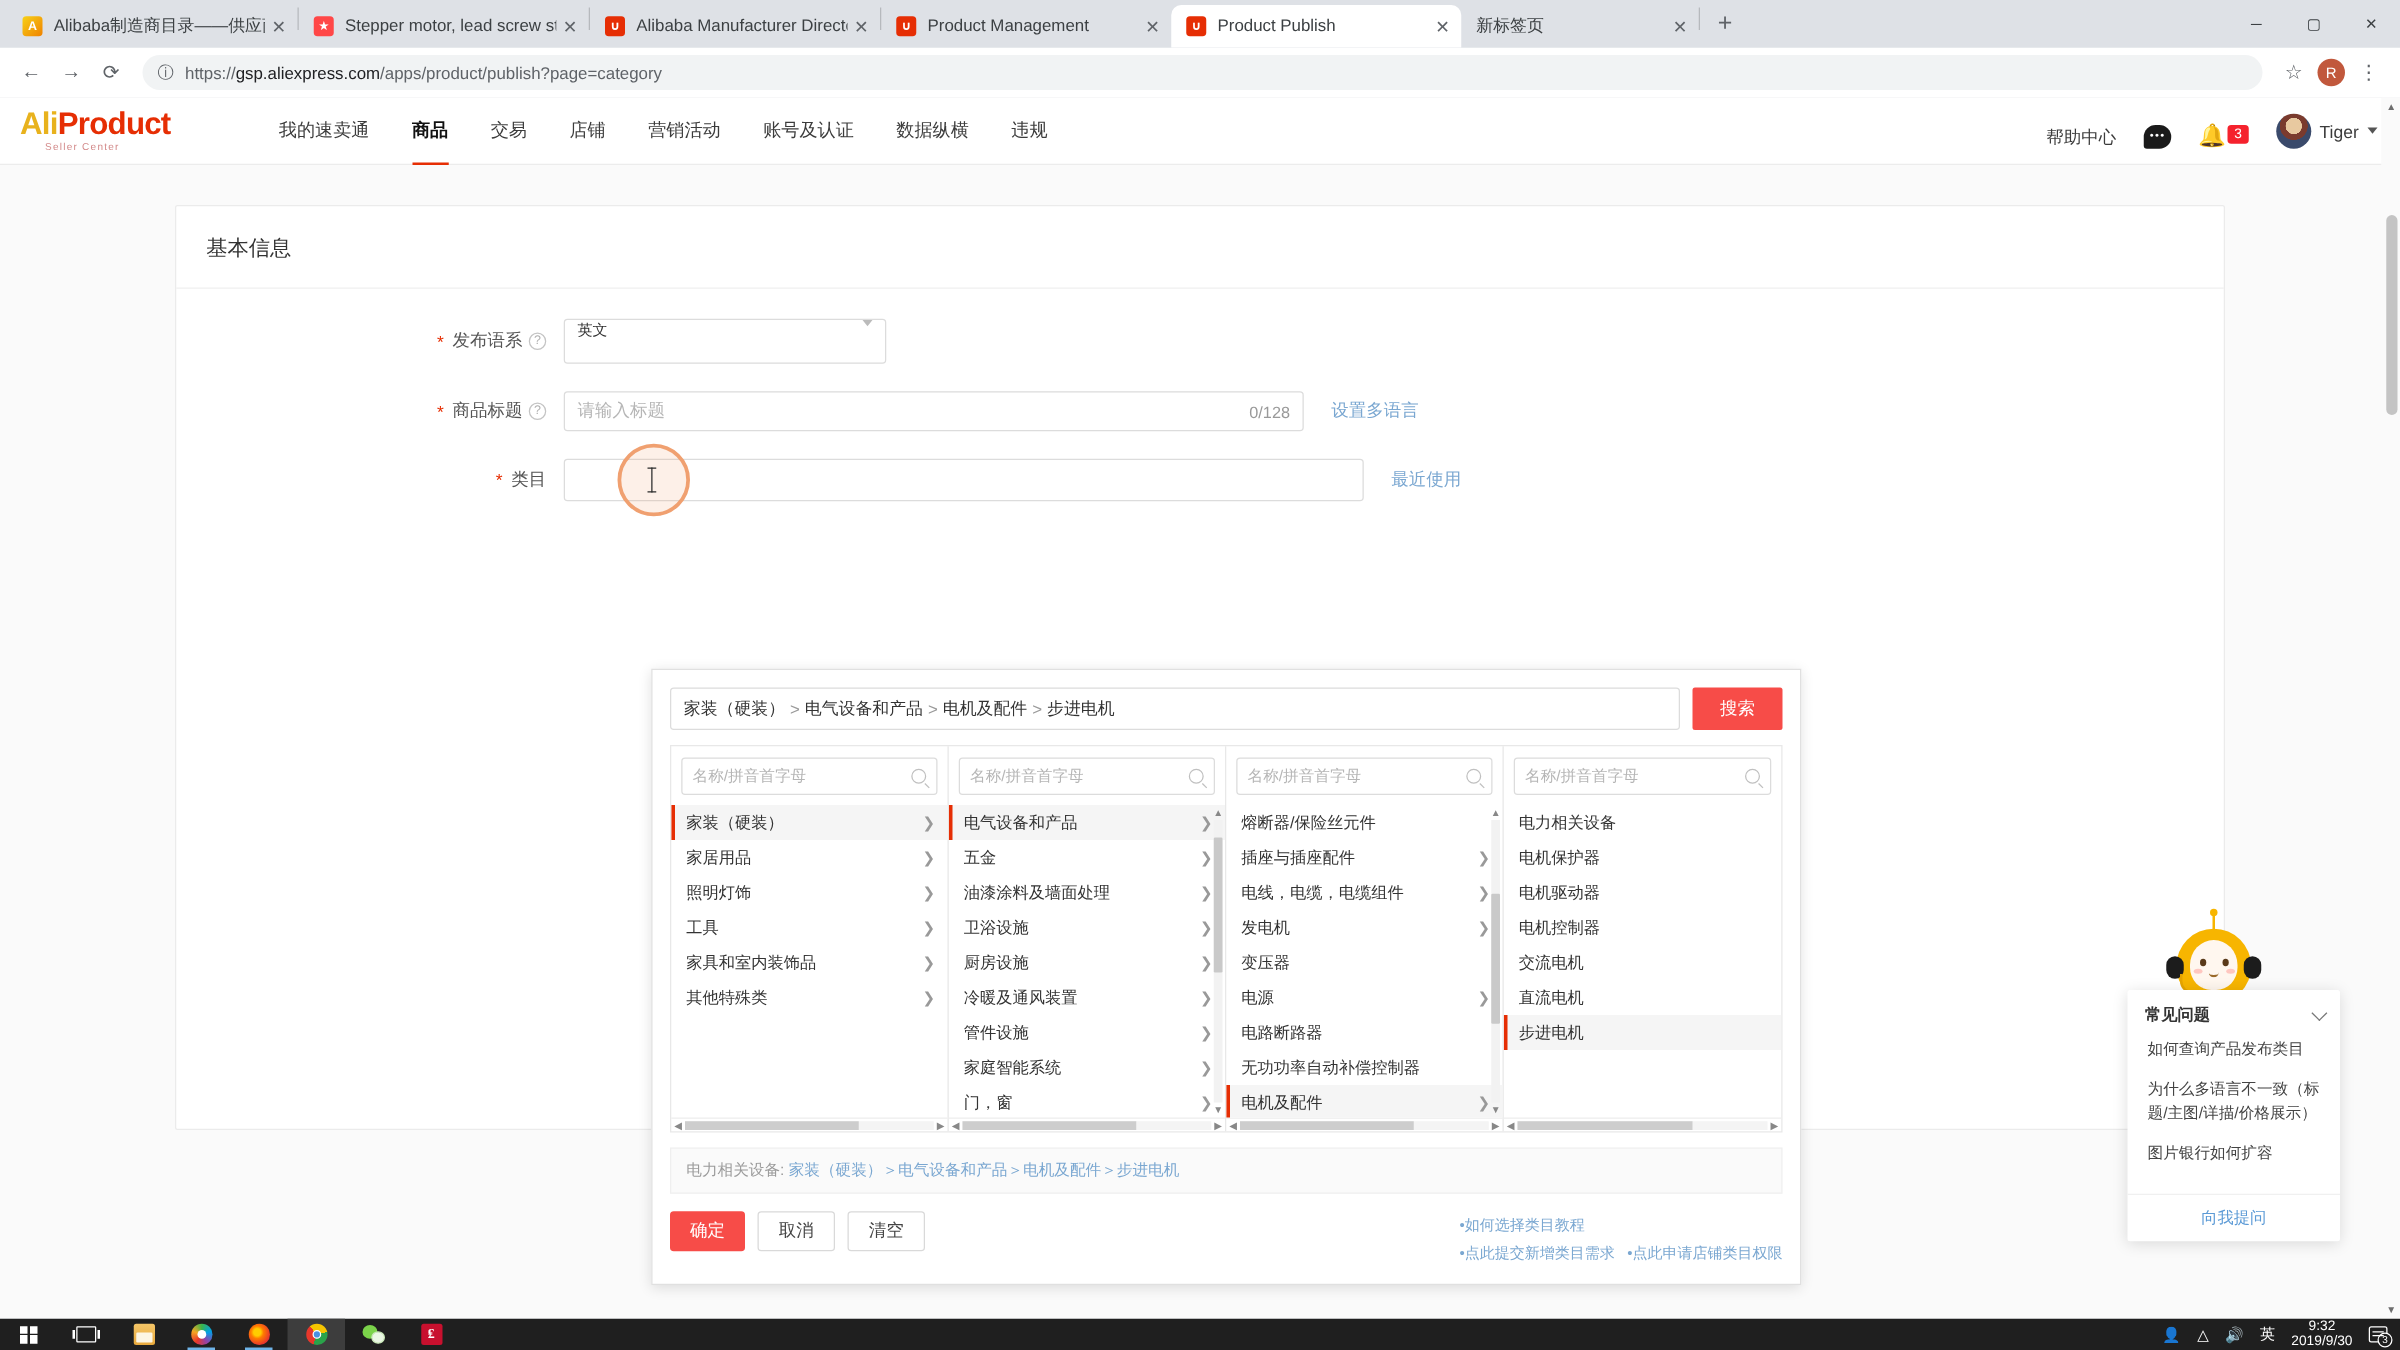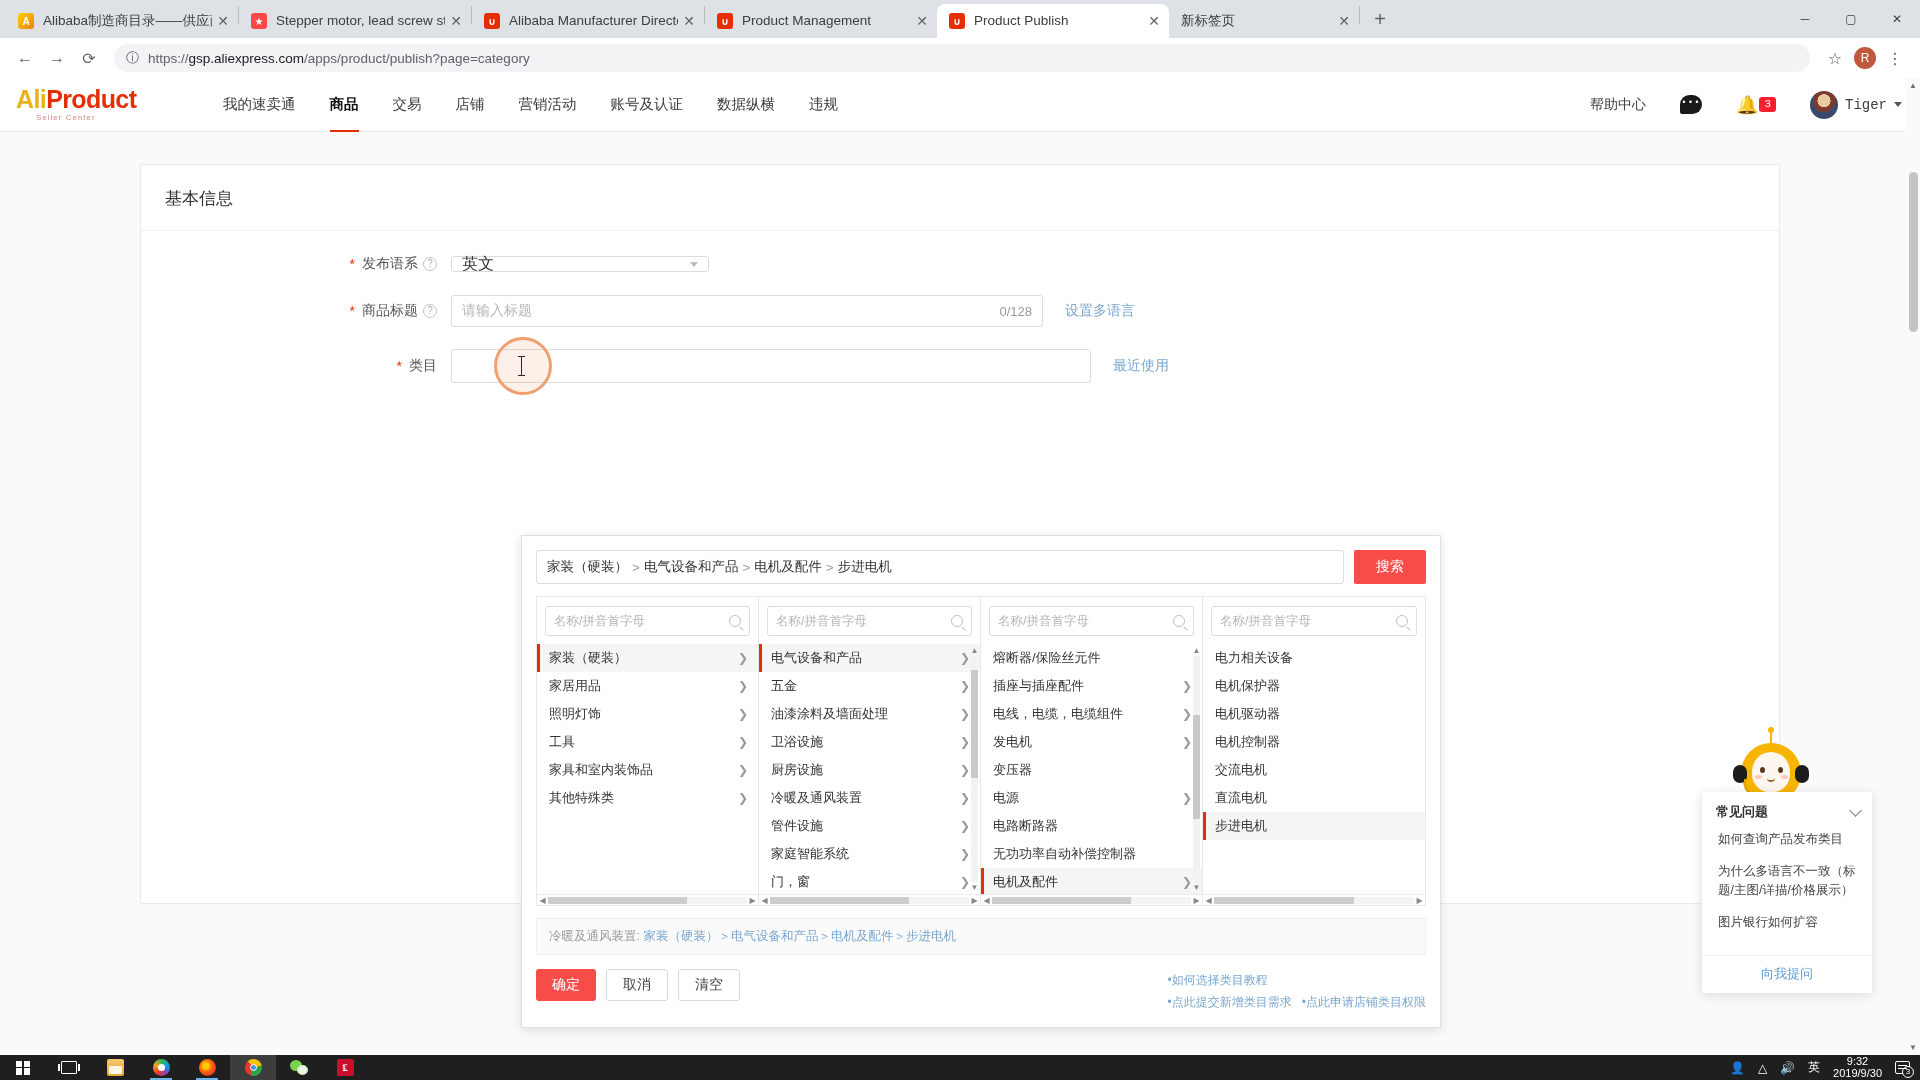--- a/index.html
+++ b/index.html
@@ -82,21 +82,21 @@
   .logo { width: 150px; padding-left: 4px; }
   .logo-main { font-size: 25px; font-weight: bold; letter-spacing: -0.6px; line-height: 1; }
   .logo-main .c1 { color: #e8b21d; } .logo-main .c2 { color: #e62e04; }
   .logo-sub { font-size: 8px; color: #d38a8a; letter-spacing: 1px; margin-top: 1px; margin-left: 20px; }
   .nav { display: flex; align-items: center; gap: 34px; margin-left: 61px; }
   .nav-item { font-size: 14.5px; color: #3c3c3c; white-space: nowrap; }
   .nav-item.active { color: #111; font-weight: bold; position: relative; }
   .nav-item.active::after {
     content: ""; position: absolute; left: 0; right: 0; bottom: -18px; height: 2px; background: #e62e04;
   }
-  .hdr-right { margin-left: auto; display: flex; align-items: center; gap: 34px; font-family: Liberation Mono, monospace; }
+  .hdr-right { margin-left: auto; display: flex; align-items: flex-end; gap: 22px; }
   .hdr-link { font-size: 14px; color: #3c3c3c; }
   .chat-icon {
     width: 22px; height: 19px; background: #1a1a1a; border-radius: 11px 11px 11px 3px;
     display: flex; align-items: center; justify-content: center; color: #fff;
     font-size: 9px; letter-spacing: 1px; padding-bottom: 3px;
   }
   .bell-wrap { position: relative; display: flex; align-items: center; }
   .bell { font-size: 18px; color: #1a1a1a; }
   .badge {
     background: #f5222d; color: #fff; font-size: 11px; border-radius: 3px;
@@ -123,22 +123,22 @@
   .form-label {
     width: 310px; text-align: right; padding-right: 14px;
     font-size: 14px; color: #555; display: flex; align-items: center; justify-content: flex-end; gap: 5px;
   }
   .req { color: #e62e04; font-size: 14px; line-height: 1; margin-right: 2px; }
   .qmark {
     width: 14px; height: 14px; border: 1px solid #c4c4c4; border-radius: 50%;
     color: #b0b0b0; font-size: 10px; line-height: 12px; text-align: center; flex: 0 0 14px;
   }
   .select-box {
-    width: 258px; height: 16px; border: 1px solid #dcdcdc; border-radius: 3px;
-    display: flex; align-items: center; padding: 0 10px; font-size: 16px; color: #333; background: #fff;
+    width: 258px; height: 36px; border: 1px solid #dcdcdc; border-radius: 3px;
+    display: flex; align-items: flex-start; padding: 0 10px; font-size: 12px; color: #333; background: #fff;
   }
   .select-box .sel-caret { margin-left: auto; width: 0; height: 0;
     border-left: 4px solid transparent; border-right: 4px solid transparent; border-top: 5px solid #bbb; }
   .text-input {
     width: 592px; height: 32px; border: 1px solid #dcdcdc; border-radius: 3px;
     display: flex; align-items: center; padding: 0 10px; font-size: 14px; background: #fff;
   }
   .text-input .ph { color: #b6b6b6; }
   .text-input .counter { margin-left: auto; color: #999; font-size: 13px; }
   .side-link { margin-left: 22px; font-size: 14px; color: #7aa7d1; }
@@ -654,21 +654,21 @@
                 <div class="hs-track">
                     <div class="hs-thumb" style="left:0; width:70%;"></div>
                   </div>
                 <div class="hs-right">▶</div>
               </div>
             </div>
 
           </div>
 
           <div class="picker-selected">
-            <span>冷暖及通风装置:</span>
+            <span>电力相关设备:</span>
             <span class="crumb-val">家装（硬装）＞电气设备和产品＞电机及配件＞步进电机</span>
           </div>
 
           <div class="picker-footer">
             <div class="btn btn-primary">确定</div>
             <div class="btn btn-default">取消</div>
             <div class="btn btn-default">清空</div>
             <div class="picker-help">
               <div><span class="dot">•</span><span>如何选择类目教程</span></div>
               <div class="help-2">

